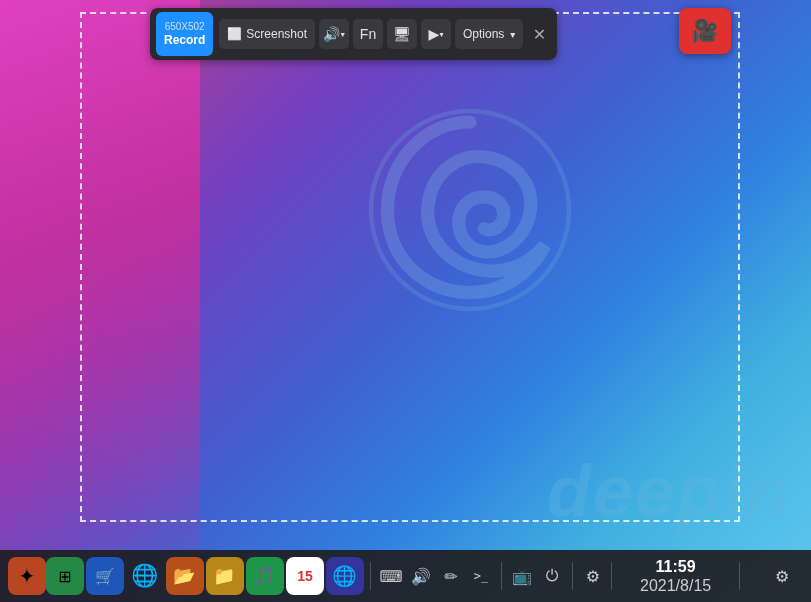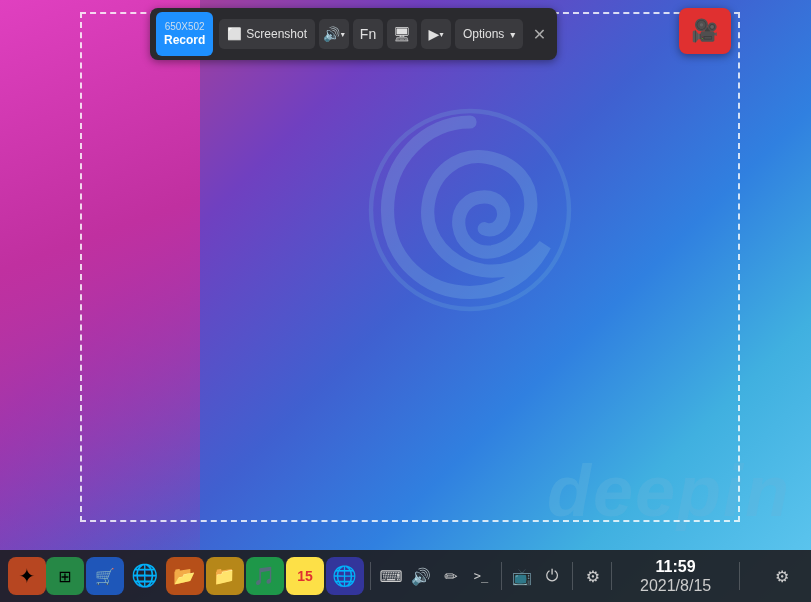--- a/index.html
+++ b/index.html
@@ -364,21 +364,21 @@
       </div>
 
       <div class="taskbar-app" style="background:rgba(220,160,20,0.8);border-radius:8px;">
         <span style="font-size:18px;">📁</span>
       </div>
 
       <div class="taskbar-app" style="background:rgba(30,180,80,0.8);border-radius:8px;">
         <span style="font-size:18px;">🎵</span>
       </div>
 
-      <div class="taskbar-app" style="background:#fde047;border-radius:8px;color:#333;">
+      <div class="taskbar-app" style="background:#ffffff;border-radius:8px;color:#333;">
         <span style="font-size:14px;font-weight:bold;color:#e03030;">15</span>
       </div>
 
       <div class="taskbar-app" style="background:rgba(60,60,200,0.7);border-radius:8px;">
         <span style="font-size:20px;">🌐</span>
       </div>
 
       <div class="taskbar-divider"></div>
 
       <div class="taskbar-sys-icon">

